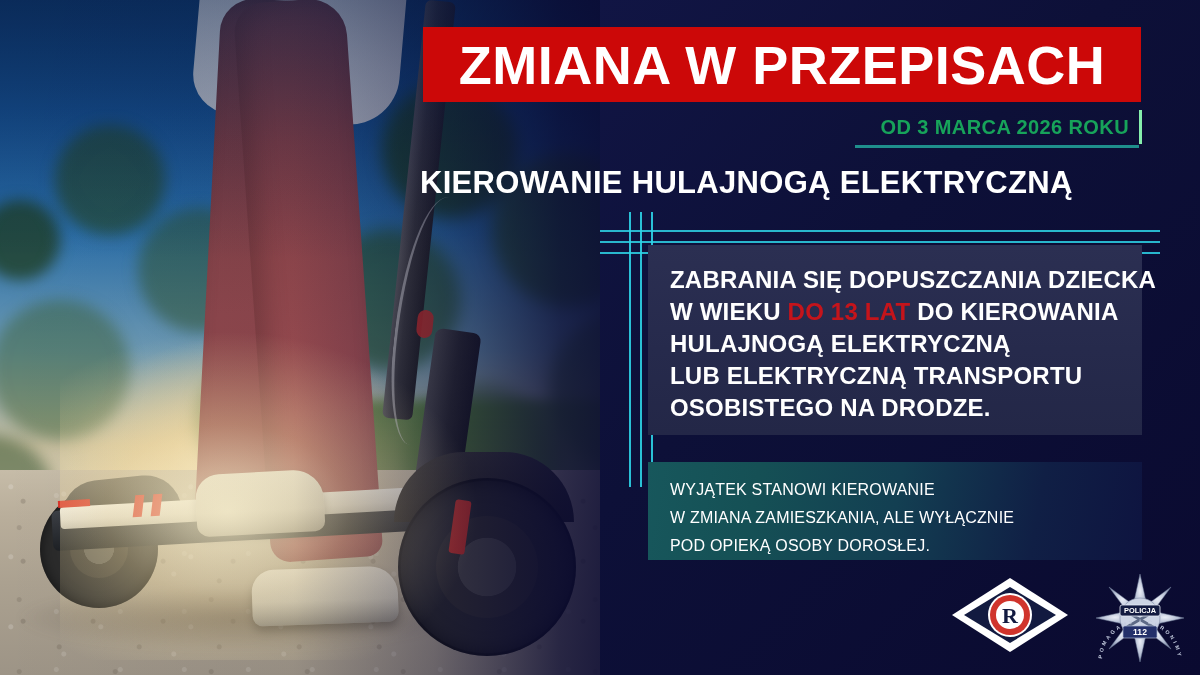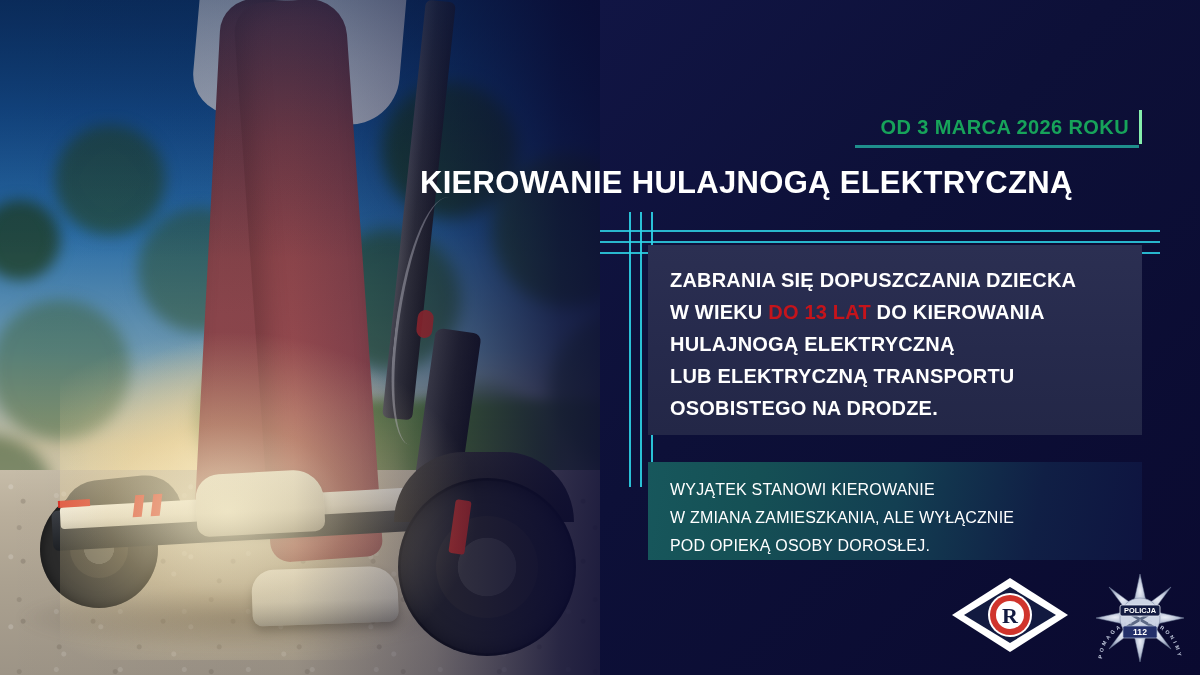--- a/index.html
+++ b/index.html
@@ -225,21 +225,21 @@
   .gh.b{top:29px;width:560px;}
   .gh.c{top:40px;width:560px;}
 
   
   .panel1{
     position:absolute;left:648px;top:245px;width:494px;height:190px;
     background:linear-gradient(180deg,#2b2f52 0%,#262a4c 55%,#232747 100%);
     padding:20px 0 0 22px;
   }
   .panel1 p{
-    margin:0 0 2px 0;color:#ffffff;font-weight:bold;font-size:20px;
+    margin:0 0 2px 0;color:#ffffff;font-weight:bold;font-size:24px;
     line-height:30px;letter-spacing:.2px;white-space:nowrap;
   }
   .hl{color:#c5141b;}
 
   
   .panel2{
     position:absolute;left:648px;top:462px;width:494px;height:98px;
     background:linear-gradient(100deg,#17575c 0%,#155055 22%,#133f52 50%,#101f45 78%,#0e1440 100%);
     padding:15px 0 0 22px;
   }
@@ -295,20 +295,23 @@
     <div class="wheelFrontHub"></div>
     <div class="redReflect"></div>
 
     <div class="sunglow"></div>
     <div class="photoFadeTop"></div>
     <div class="photoFade"></div>
   </div>
 
   <div class="rightbg"></div>
 
+  <div class="banner">
+    <span class="banner-title">ZMIANA W PRZEPISACH</span>
+  </div>
 
   <div class="dateWrap">
     <span class="date-text">OD 3 MARCA 2026 ROKU</span>
   </div>
 
   <div class="subtitle">KIEROWANIE HULAJNOGĄ ELEKTRYCZNĄ</div>
 
   <div class="grid">
     <div class="gh a"></div>
     <div class="gh b"></div>

